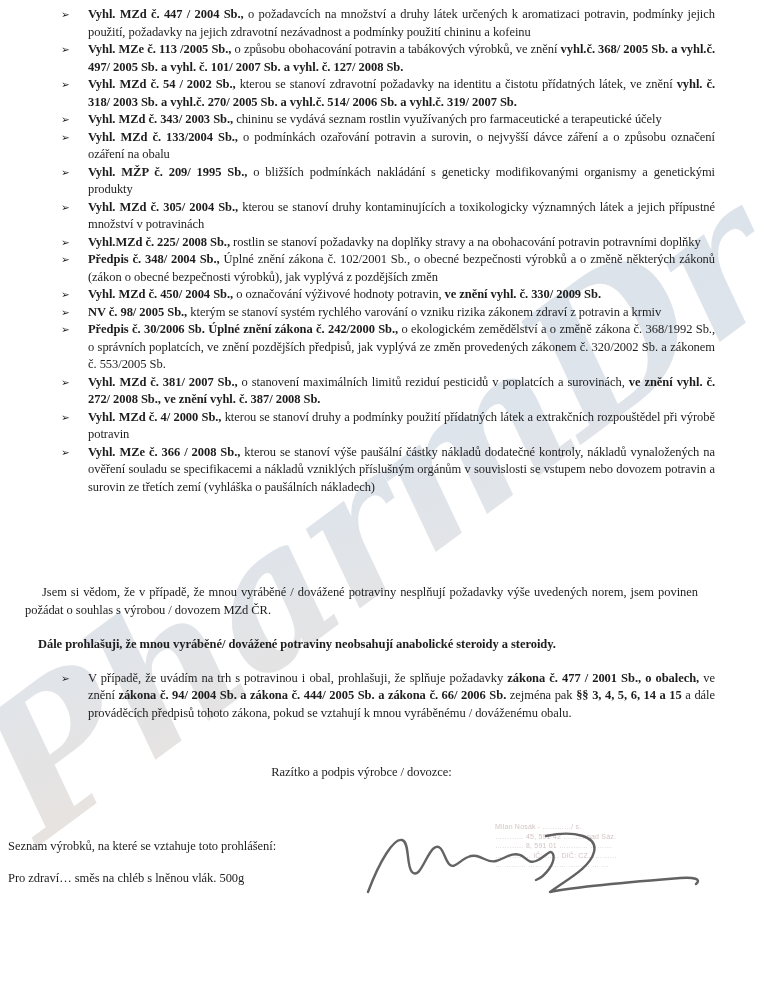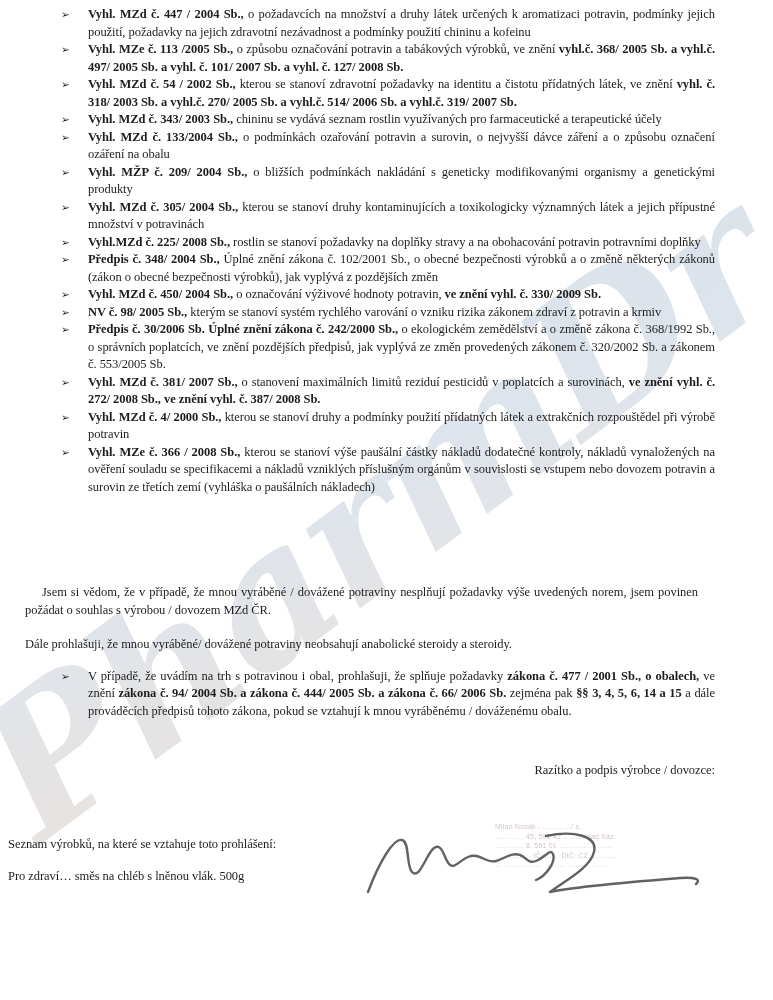--- a/index.html
+++ b/index.html
@@ -17,23 +17,23 @@
   }
   ol.bullets{margin:0;padding:0 0 0 80px;list-style:none;}
   ol.bullets li{position:relative;}
   .marker{
     position:absolute;left:-27px;top:0;
     font-family:"DejaVu Sans",sans-serif;font-size:10.5px;color:#1d1d1d;
   }
   .b{font-weight:bold;}
   .para-block{margin-top:88px;}
   .ack{margin:17px;text-indent:17px;}
-  .decl{margin:3px;padding-left:14px;font-weight:normal;}
+  .decl{margin:16px;padding-left:14px;font-weight:bold;}
   ol.bullets.packaging{margin-top:14px;}
-  .stamp-label{margin:42px 0 0 0;text-align:right;}
+  .stamp-label{margin:42px 0 0 0;text-align:center;}
   .date-line{margin:20px 0 0 0;text-align:left;}
   .list-heading{margin:56px 0 0 0;text-align:left;}
   .products{margin-top:14px;text-align:left;line-height:19px;}
   .products p{margin:0;}
   .sig-area{position:absolute;left:350px;top:800px;width:380px;height:120px;z-index:3;}
   .stamp{
     position:absolute;left:145px;top:22px;width:155px;
     font-family:"Liberation Sans",sans-serif;font-size:7px;line-height:9.5px;
     color:#b39a9a;filter:blur(0.7px);opacity:0.6;text-align:left;letter-spacing:0.2px;
   }
@@ -52,25 +52,25 @@
         <stop offset="100%" stop-color="#c3d0e0"></stop>
       </linearGradient>
     </defs>
     <text id="wm-text" transform="translate(40,845) rotate(-36.5)" font-size="185" font-style="italic" font-weight="bold" font-family="DejaVu Serif, serif" fill="url(#wmg)" opacity="0.62" letter-spacing="-4" textLength="930" lengthAdjust="spacingAndGlyphs">PharmDr</text>
   </svg>
 
   <div class="content">
 
     <ol class="bullets" id="regulations-list">
         <li><span class="marker">➢</span><span class="b">Vyhl. MZd č. 447 / 2004 Sb.,</span><span> o požadavcích na množství a druhy látek určených k aromatizaci potravin, podmínky jejich použití, požadavky na jejich zdravotní nezávadnost a podmínky použití chininu a kofeinu</span></li>
-        <li><span class="marker">➢</span><span class="b">Vyhl. MZe č. 113 /2005 Sb.,</span><span> o způsobu označování potravin a tabákových výrobků, ve znění </span><span class="b">vyhl.č. 368/ 2005 Sb. a vyhl.č. 497/ 2005 Sb. a vyhl. č. 101/ 2007 Sb. a vyhl. č. 127/ 2008 Sb.</span></li>
+        <li><span class="marker">➢</span><span class="b">Vyhl. MZe č. 113 /2005 Sb.,</span><span> o způsobu obohacování potravin a tabákových výrobků, ve znění </span><span class="b">vyhl.č. 368/ 2005 Sb. a vyhl.č. 497/ 2005 Sb. a vyhl. č. 101/ 2007 Sb. a vyhl. č. 127/ 2008 Sb.</span></li>
         <li><span class="marker">➢</span><span class="b">Vyhl. MZd č. 54 / 2002 Sb.,</span><span> kterou se stanoví zdravotní požadavky na identitu a čistotu přídatných látek, ve znění </span><span class="b">vyhl. č. 318/ 2003 Sb. a vyhl.č. 270/ 2005 Sb. a vyhl.č. 514/ 2006 Sb. a vyhl.č. 319/ 2007 Sb.</span></li>
         <li><span class="marker">➢</span><span class="b">Vyhl. MZd č. 343/ 2003 Sb.,</span><span> chininu se vydává seznam rostlin využívaných pro farmaceutické a terapeutické účely</span></li>
         <li><span class="marker">➢</span><span class="b">Vyhl. MZd č. 133/2004 Sb.,</span><span> o podmínkách ozařování potravin a surovin, o nejvyšší dávce záření a o způsobu označení ozáření na obalu</span></li>
-        <li><span class="marker">➢</span><span class="b">Vyhl. MŽP č. 209/ 2004 Sb.,</span><span> o bližších podmínkách nakládání s geneticky modifikovanými organismy a genetickými produkty</span></li>
+        <li><span class="marker">➢</span><span class="b">Vyhl. MŽP č. 209/ 1995 Sb.,</span><span> o bližších podmínkách nakládání s geneticky modifikovanými organismy a genetickými produkty</span></li>
         <li><span class="marker">➢</span><span class="b">Vyhl. MZd č. 305/ 2004 Sb.,</span><span> kterou se stanoví druhy kontaminujících a toxikologicky významných látek a jejich přípustné množství v potravinách</span></li>
         <li><span class="marker">➢</span><span class="b">Vyhl.MZd č. 225/ 2008 Sb.,</span><span> rostlin se stanoví požadavky na doplňky stravy a na obohacování potravin potravními doplňky</span></li>
         <li><span class="marker">➢</span><span class="b">Předpis č. 348/ 2004 Sb.,</span><span> Úplné znění zákona č. 102/2001 Sb., o obecné bezpečnosti výrobků a o změně některých zákonů (zákon o obecné bezpečnosti výrobků), jak vyplývá z pozdějších změn</span></li>
         <li><span class="marker">➢</span><span class="b">Vyhl. MZd č. 450/ 2004 Sb.,</span><span> o označování výživové hodnoty potravin, </span><span class="b">ve znění vyhl. č. 330/ 2009 Sb.</span></li>
         <li><span class="marker">➢</span><span class="b">NV č. 98/ 2005 Sb.,</span><span> kterým se stanoví systém rychlého varování o vzniku rizika zákonem zdraví z potravin a krmiv</span></li>
         <li><span class="marker">➢</span><span class="b">Předpis č. 30/2006 Sb. Úplné znění zákona č. 242/2000 Sb.,</span><span> o ekologickém zemědělství    a o změně zákona č. 368/1992 Sb., o správních poplatcích, ve znění pozdějších předpisů, jak vyplývá ze změn provedených zákonem č. 320/2002 Sb. a zákonem č. 553/2005 Sb.</span></li>
         <li><span class="marker">➢</span><span class="b">Vyhl. MZd č. 381/ 2007 Sb.,</span><span> o stanovení maximálních limitů reziduí pesticidů v poplatcích a surovinách, </span><span class="b">ve znění vyhl. č. 272/ 2008 Sb., ve znění vyhl. č. 387/ 2008 Sb.</span></li>
         <li><span class="marker">➢</span><span class="b">Vyhl. MZd č. 4/ 2000 Sb.,</span><span> kterou se stanoví druhy a podmínky použití přídatných látek a extrakčních rozpouštědel při výrobě potravin</span></li>
         <li><span class="marker">➢</span><span class="b">Vyhl. MZe č. 366 / 2008 Sb.,</span><span> kterou se stanoví výše paušální částky nákladů dodatečné kontroly, nákladů vynaložených na ověření souladu se specifikacemi a nákladů vzniklých příslušným orgánům v souvislosti se vstupem nebo dovozem potravin a surovin ze třetích zemí (vyhláška o paušálních nákladech)</span></li>
       </ol>

